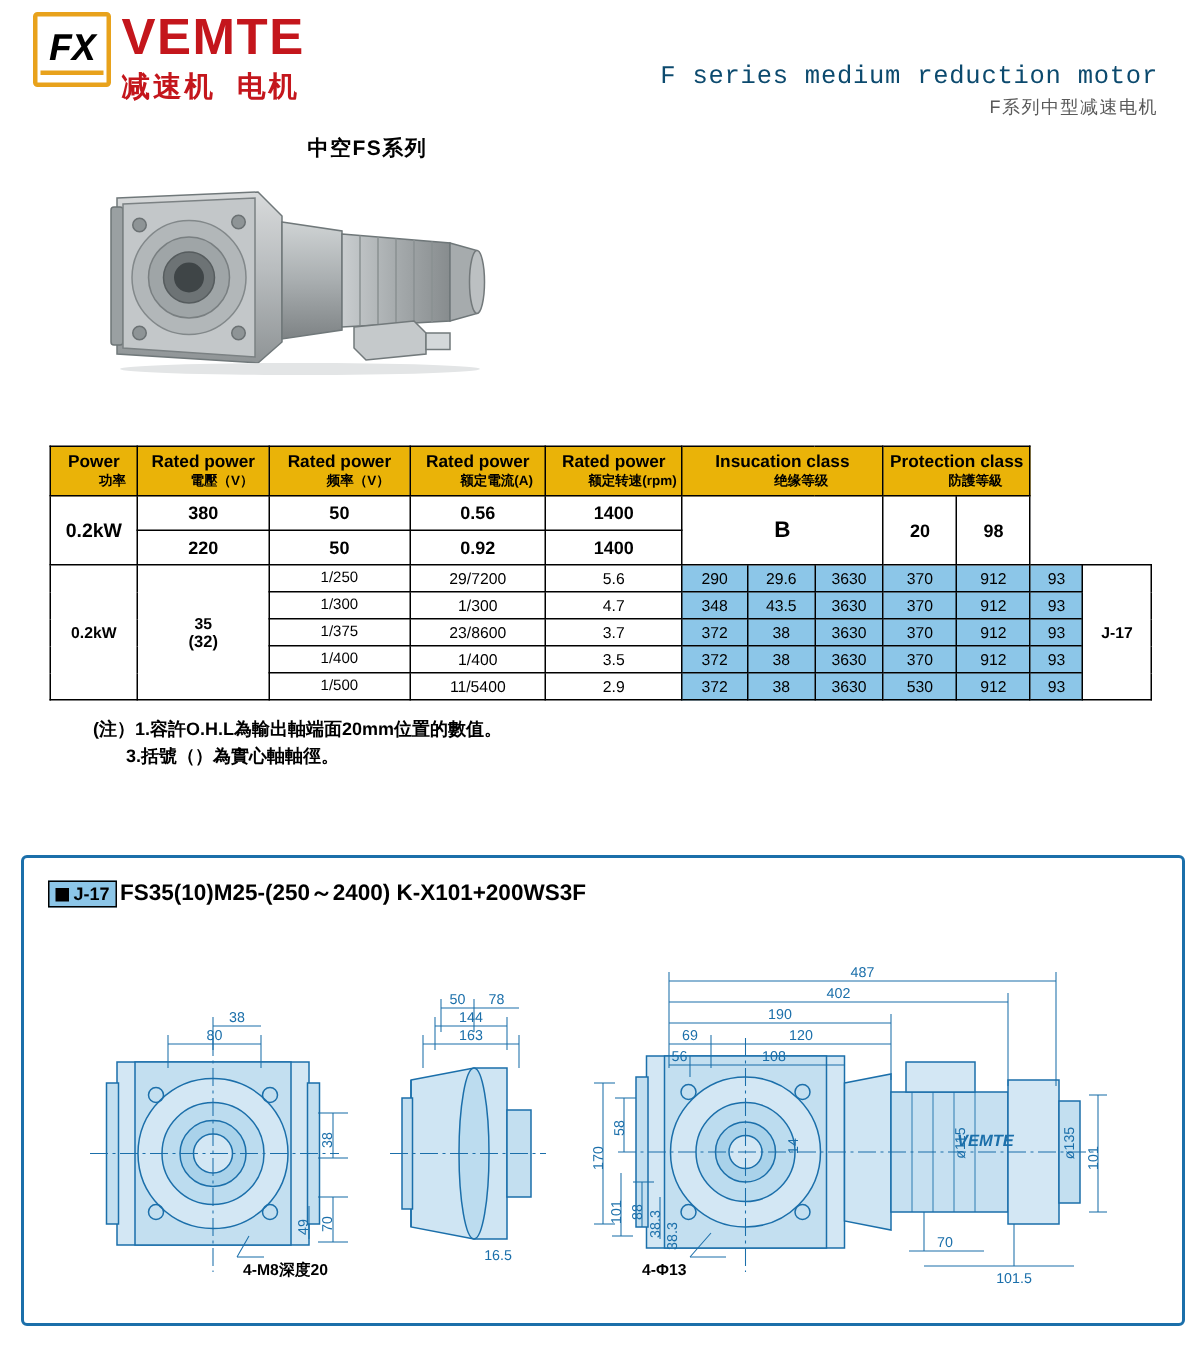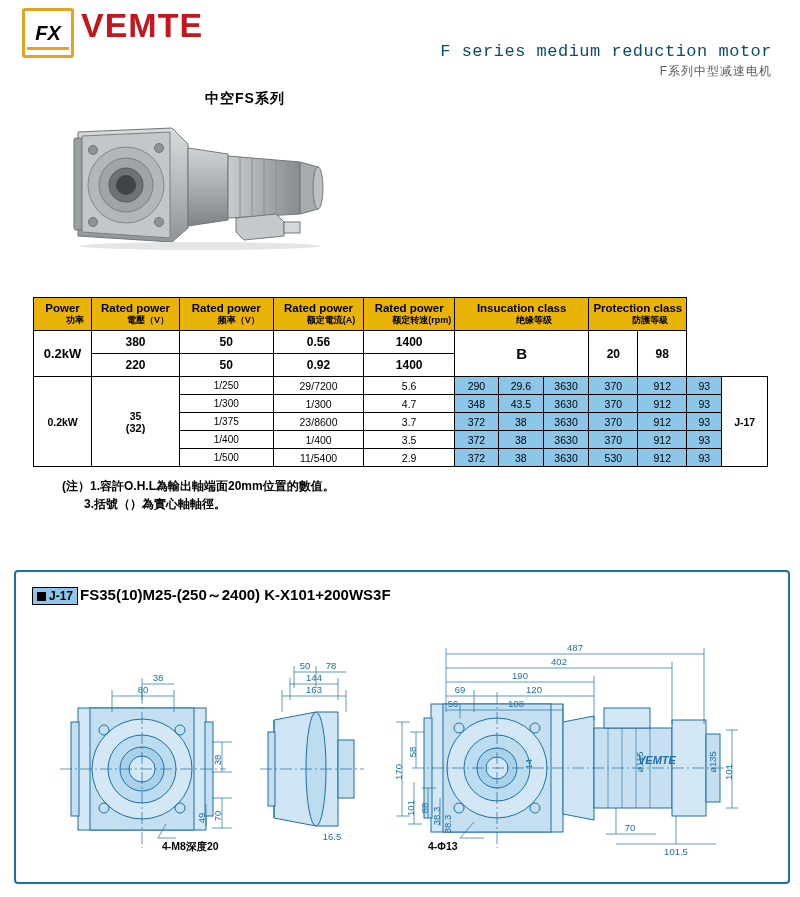--- a/index.html
+++ b/index.html
@@ -13,22 +13,22 @@
   }
   
   .header{position:absolute;left:0;top:0;width:800px;height:88px;}
   .logo-wrap{position:absolute;left:22px;top:8px;display:flex;align-items:flex-start;}
   .logo-mark{
     width:46px;height:44px;border:3px solid #e8a21c;border-radius:3px;
     display:flex;align-items:center;justify-content:center;
     background:#fff;position:relative;
   }
   .logo-mark .fx{
-    font-family:Liberation Sans, sans-serif;font-weight:bold;font-style:italic;
-    font-size:20px;color:#000;line-height:1;
+    font-family:Liberation Mono, monospace;font-weight:bold;font-style:italic;
+    font-size:26px;color:#000;line-height:1;
   }
   .logo-mark:after{
     content:"";position:absolute;left:2px;right:2px;bottom:5px;height:3px;background:#e8a21c;
   }
   .logo-text{margin-left:7px;}
   .brand{
     font-family:"Liberation Sans", sans-serif;
     font-weight:bold;font-size:34px;line-height:34px;color:#c4161c;letter-spacing:1px;
   }
   .brand-cn{
@@ -91,20 +91,23 @@
 </head>
 <body>
 
 <div class="header">
   <div class="logo-wrap">
     <div class="logo-mark">
       <span class="fx">FX</span>
     </div>
     <div class="logo-text">
       <div class="brand">VEMTE</div>
+      <div class="brand-cn">
+        <span>减速机</span><span class="sp"></span><span>电机</span>
+      </div>
     </div>
   </div>
   <div class="title-en">F series medium reduction motor</div>
   <div class="title-cn">F系列中型减速电机</div>
 </div>
 
 <div class="prod-label">中空FS系列</div>
 <div class="prod-img">
 <svg width="290" height="140" viewBox="0 0 290 140">
   <defs>

